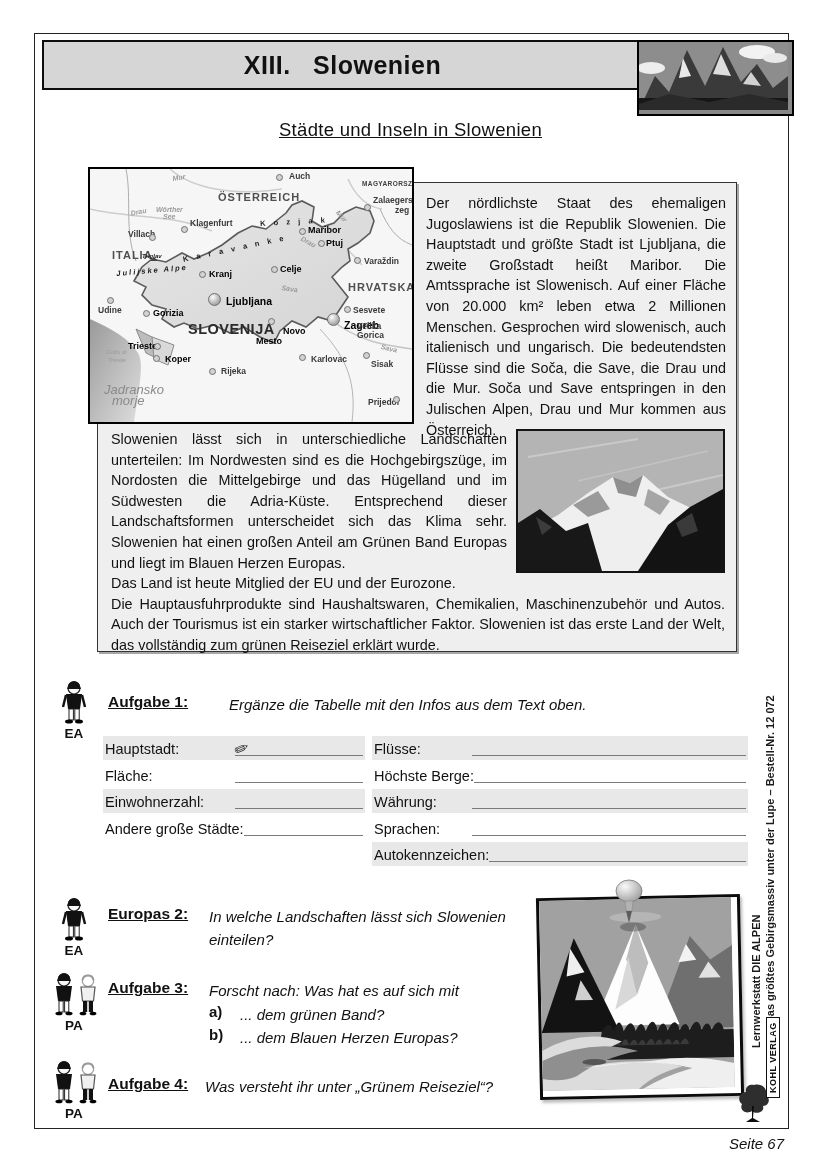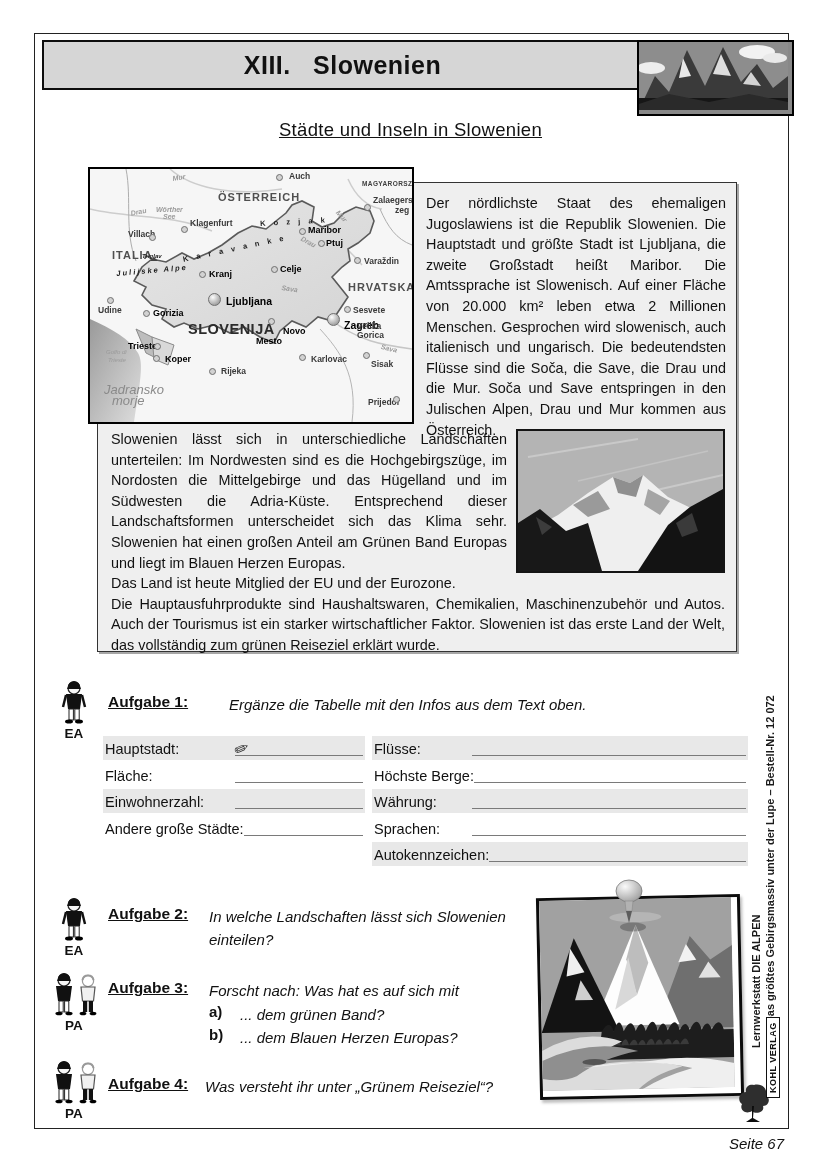--- a/index.html
+++ b/index.html
@@ -299,21 +299,21 @@
     <path d="M10,14 L26,14 L24,29 L12,29 Z" fill="#111"></path>
     <line x1="10" y1="15" x2="7" y2="27" stroke="#111" stroke-width="2.4"></line>
     <line x1="26" y1="15" x2="29" y2="27" stroke="#111" stroke-width="2.4"></line>
     <rect x="13" y="29" width="4.4" height="11" fill="#fff" stroke="#222" stroke-width="1"></rect>
     <rect x="18.8" y="29" width="4.4" height="11" fill="#fff" stroke="#222" stroke-width="1"></rect>
     <ellipse cx="13" cy="41.5" rx="4" ry="2" fill="#000"></ellipse>
     <ellipse cx="23" cy="41.5" rx="4" ry="2" fill="#000"></ellipse>
   </svg>
   <div class="mode-label">EA</div>
 </div>
-<div class="task-label" style="left:108px;top:905px;">Aufgabe 2:</div>
+<div class="task-label" style="left:108px;top:905px;">Europas 2:</div>
 <div class="task-text" style="left:209px;top:905px;width:300px;">In welche Landschaften lässt sich Slowenien einteilen?</div>
 
 <div class="micon" style="top:972px;">
   <svg width="52" height="44" viewBox="0 0 52 44">
     <circle cx="14" cy="8" r="6" fill="#f7f7f7" stroke="#222" stroke-width="1.2"></circle>
     <path d="M8,7 a6,6 0 0 1 12,0 l1,2 h-14 z" fill="#111"></path>
     <path d="M6,14 L22,14 L20,29 L8,29 Z" fill="#111"></path>
     <rect x="9" y="29" width="4.2" height="11" fill="#fff" stroke="#222" stroke-width="1"></rect>
     <rect x="14.6" y="29" width="4.2" height="11" fill="#fff" stroke="#222" stroke-width="1"></rect>
     <ellipse cx="9" cy="41.5" rx="3.6" ry="1.8" fill="#000"></ellipse>

